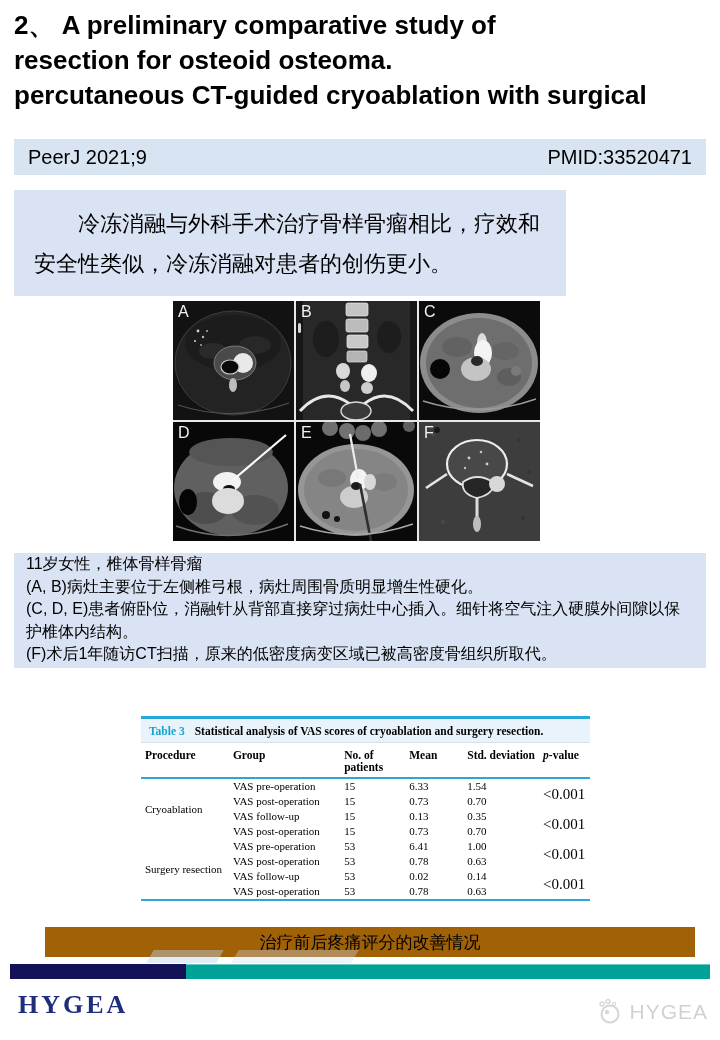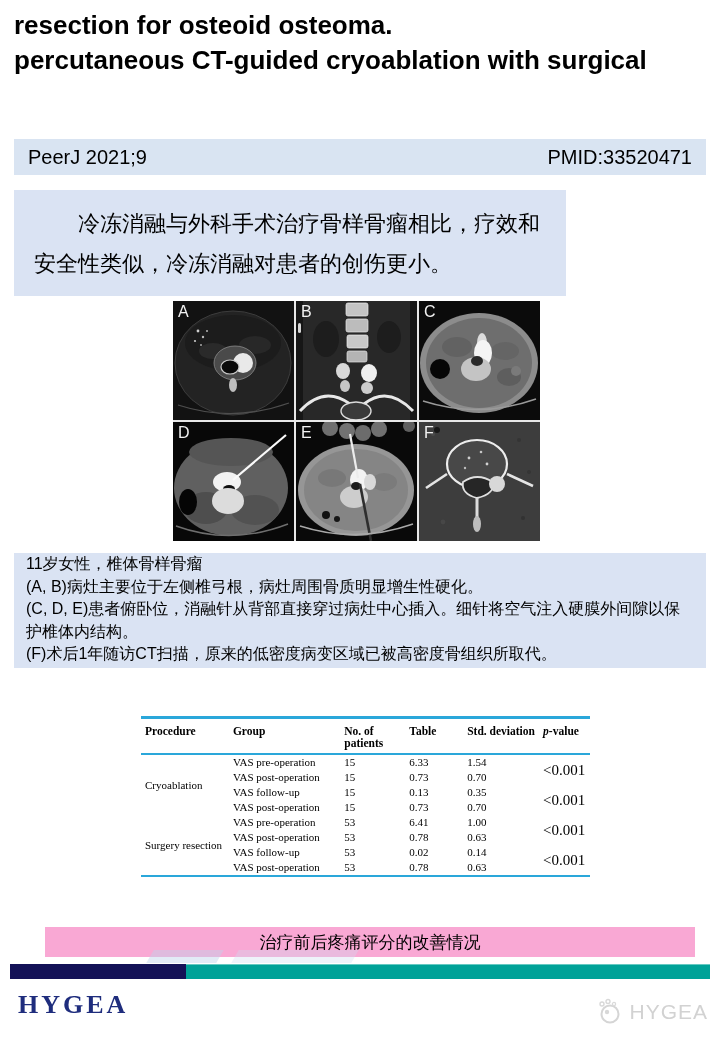--- a/index.html
+++ b/index.html
@@ -47,37 +47,38 @@
   table.pj .c-group{width:120px;}
   table.pj .c-n{width:62px;}
   table.pj .c-mean{width:56px;}
   table.pj .c-sd{width:74px;}
   table.pj .c-p{width:43px;}
   .pj-botline{height:2px;background:#2aa7da;}
   .pval{font-size:15px;}
   .em-i{font-style:italic;}
 
   
-  .bottom-bar{left:45px;top:927px;width:650px;height:30px;background:#f9a8d4;
+  .bottom-bar{left:45px;top:927px;width:650px;height:30px;background:#a16207;
     display:flex;align-items:center;justify-content:center;font-size:17px;}
 
   
   .deco-streak1{left:150px;top:950px;width:70px;height:13px;background:rgba(190,210,235,0.45);transform:skewX(-30deg);}
   .deco-streak2{left:235px;top:950px;width:120px;height:13px;background:rgba(205,222,240,0.35);transform:skewX(-30deg);}
   .footer-navy{left:10px;top:964px;width:176px;height:15px;background:#141257;}
   .footer-teal{left:186px;top:964px;width:524px;height:15px;background:#00a298;border-top:1px solid #66c9c2;box-sizing:border-box;}
   .logo-text{left:18px;top:990px;font-family:"Liberation Serif","DejaVu Serif",serif;
     font-weight:bold;font-size:26px;color:#1f2d7d;letter-spacing:3px;}
   .watermark{right:12px;top:998px;display:flex;align-items:center;gap:6px;color:#cfcfcf;}
   .watermark .wm-text{font-size:21px;letter-spacing:1px;color:#d2d2d2;}
 </style>
 </head>
 <body>
 
 <div class="abs title">
+  <div>2、 A preliminary comparative study of</div>
   <div>resection for osteoid osteoma.</div>
   <div>percutaneous CT-guided cryoablation with surgical</div>
 </div>
 
 <div class="abs cite-bar">
   <span>PeerJ 2021;9</span>
   <span>PMID:33520471</span>
 </div>
 
 <div class="abs summary">
@@ -218,27 +219,30 @@
 
 <div class="abs fig-caption">
   <div>11岁女性，椎体骨样骨瘤</div>
   <div>(A, B)病灶主要位于左侧椎弓根，病灶周围骨质明显增生性硬化。</div>
   <div>(C, D, E)患者俯卧位，消融针从背部直接穿过病灶中心插入。细针将空气注入硬膜外间隙以保护椎体内结构。</div>
   <div>(F)术后1年随访CT扫描，原来的低密度病变区域已被高密度骨组织所取代。</div>
 </div>
 
 <div class="abs pj-table-wrap">
   <div class="pj-topline"></div>
+  <div class="pj-title">
+    <span class="lbl">Table 3</span><span class="txt">Statistical analysis of VAS scores of cryoablation and surgery resection.</span>
+  </div>
   <table class="pj">
     <thead>
       <tr>
         <th class="c-proc">Procedure</th>
         <th class="c-group">Group</th>
         <th class="c-n">No. of patients</th>
-        <th class="c-mean">Table</th>
+        <th class="c-mean">Mean</th>
         <th class="c-sd">Std. deviation</th>
         <th class="c-p"><span class="em-i">p</span><span>-value</span></th>
       </tr>
     </thead>
     <tbody>
       <tr>
         <td class="c-proc" rowspan="4">Cryoablation</td>
         <td class="c-group">VAS pre-operation</td>
         <td class="c-n">15</td>
         <td class="c-mean">6.33</td>

